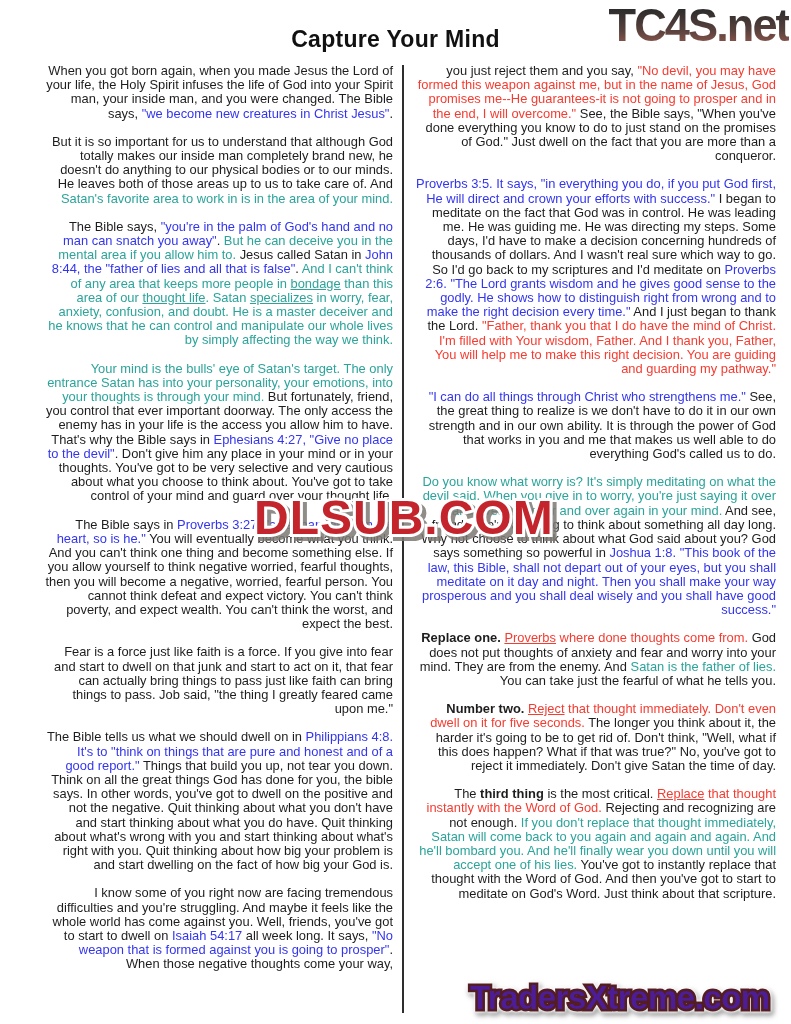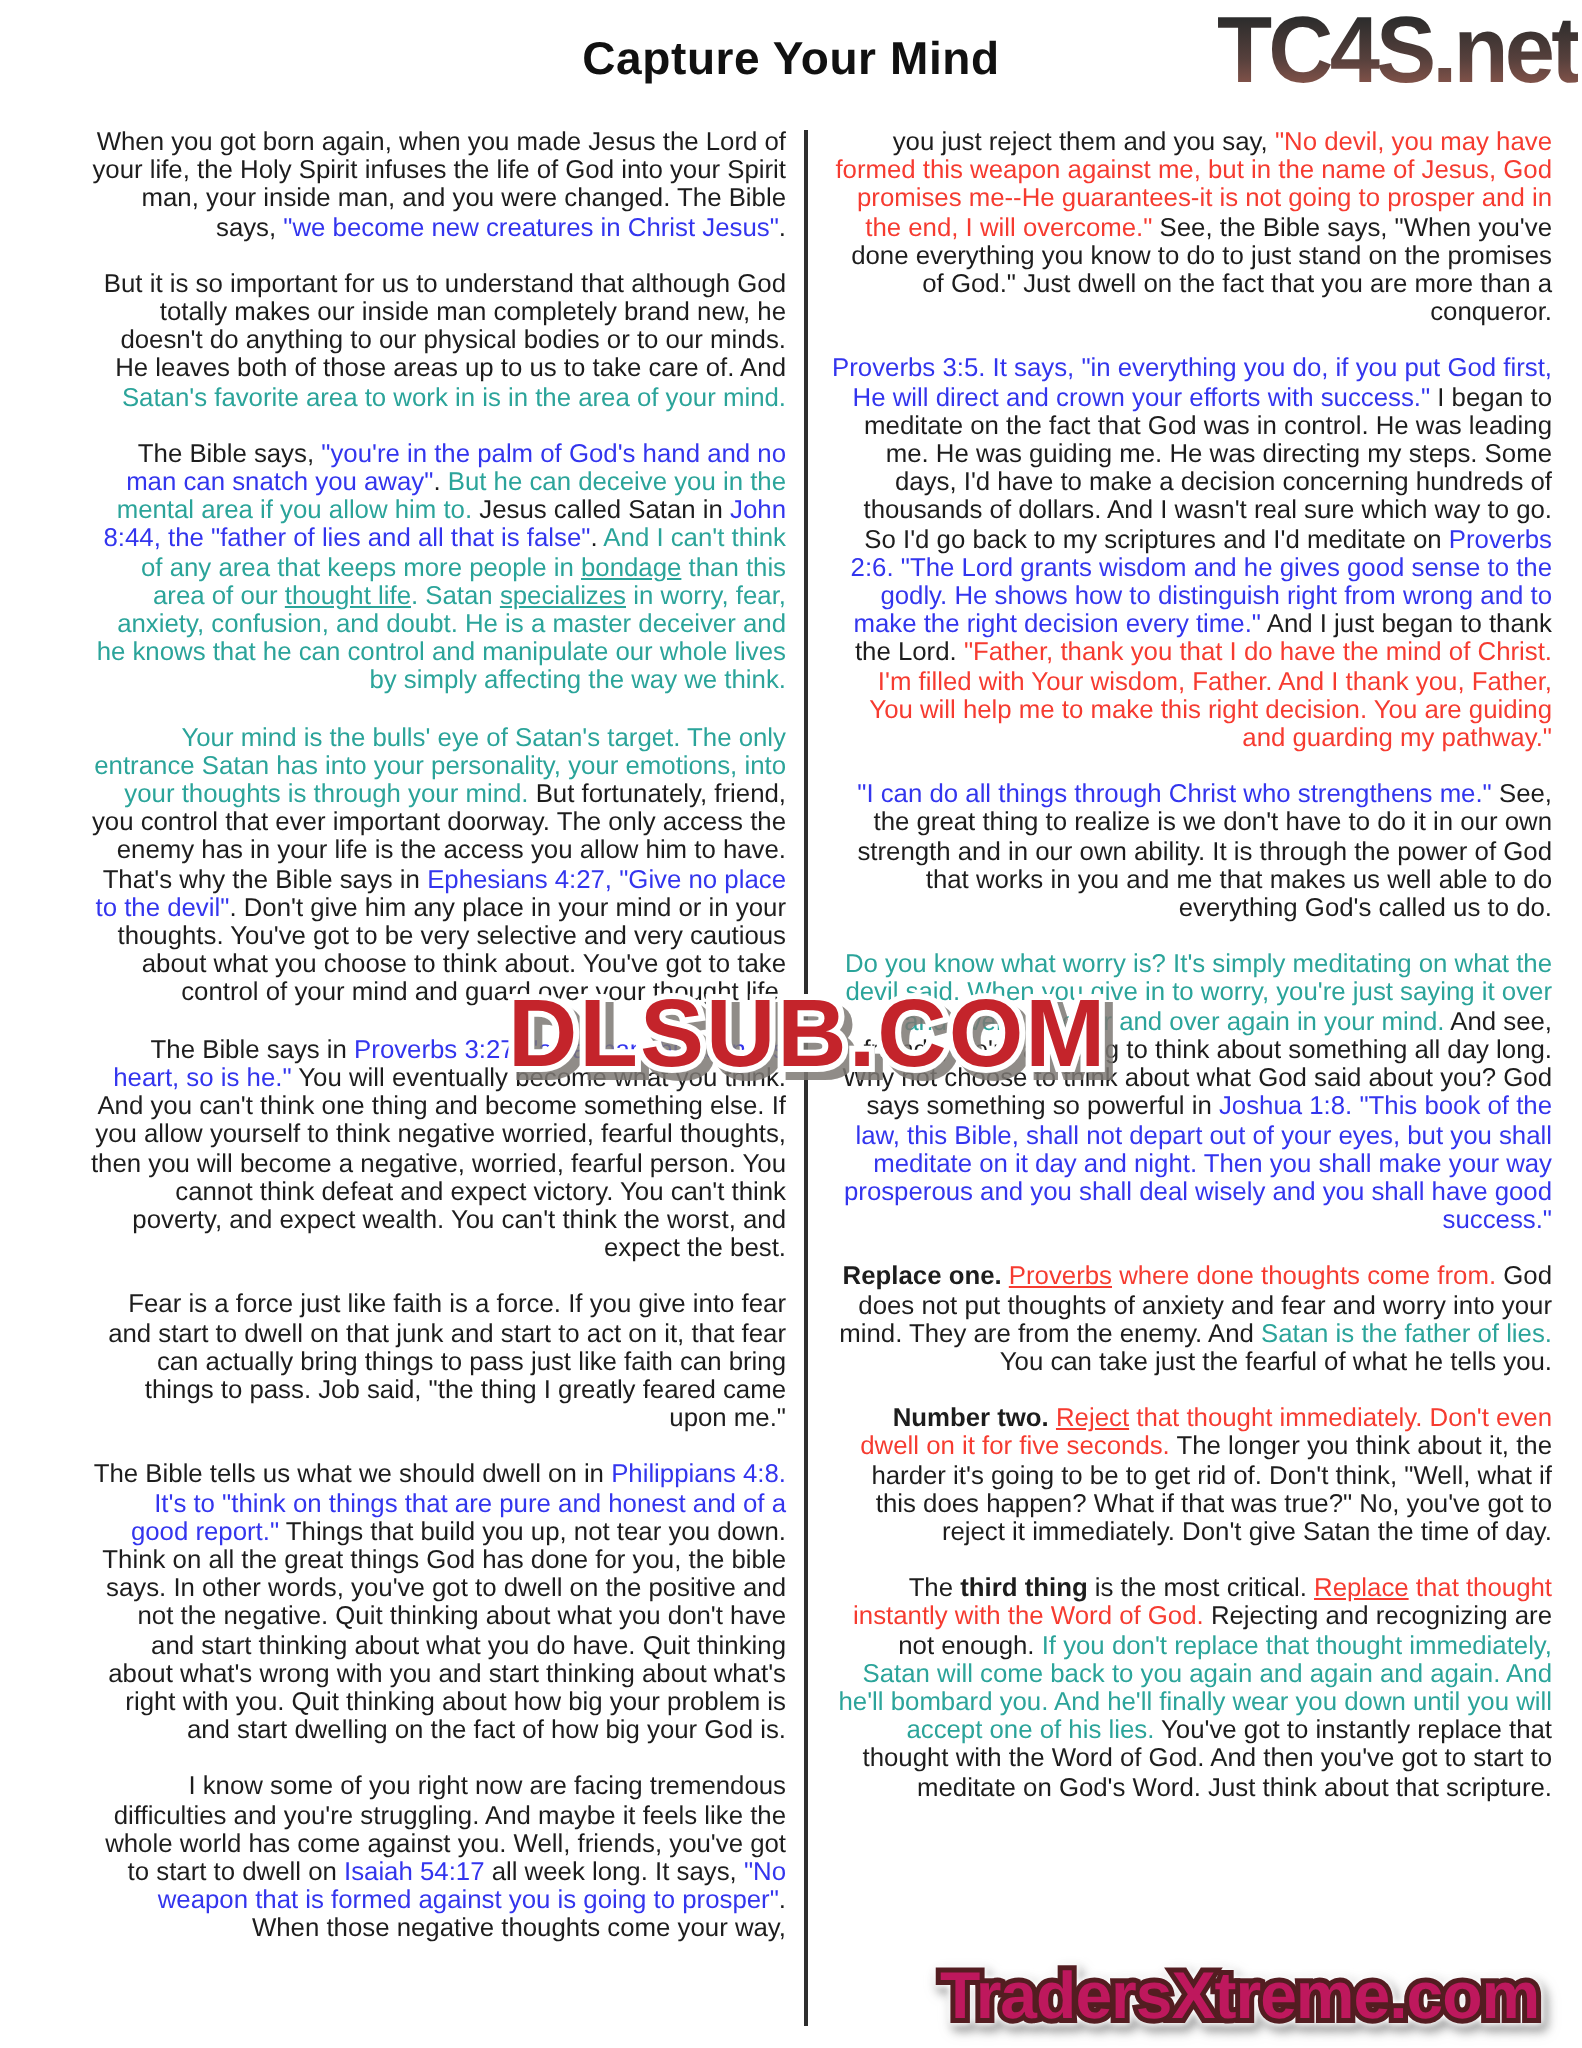--- a/index.html
+++ b/index.html
@@ -3,21 +3,21 @@
 <meta charset="utf-8">
 <style>
   :root{
     --blue:#3335ee; --red:#f63b30; --teal:#2ba49a; --ink:#1d1d1d;
   }
   html,body{margin:0;padding:0;background:#ffffff;}
   body{font-family:"Liberation Sans", sans-serif; color:var(--ink);}
   .page{position:relative;width:791px;height:1024px;background:#fff;overflow:hidden;}
 
   .title{
-    position:absolute;top:16px;left:0;right:0;
+    position:absolute;top:26px;left:0;right:0;
     text-align:center;font-size:23px;font-weight:bold;letter-spacing:.3px;color:#111;
   }
 
   .logo-tc4s{
     position:absolute;top:0px;right:2px;
     font-size:47px;font-weight:bold;letter-spacing:-2px;line-height:1.05;
     background:linear-gradient(180deg,#2c2c2c 18%,#56403c 60%,#9a5d51 100%);
     -webkit-background-clip:text;background-clip:text;color:transparent;
     transform:scaleX(0.96);transform-origin:right top;
   }
@@ -39,21 +39,21 @@
     font-size:48px;letter-spacing:1px;
     color:#c4242b;
     -webkit-text-stroke:6px #ffffff;paint-order:stroke fill;
     text-shadow:none;
     filter:drop-shadow(4px 4px 0px rgba(125,120,115,.85));
     text-align:center;
   }
   .wm-traders{
     left:470px;top:979px;
     font-size:33px;letter-spacing:-0.5px;
-    color:#be185d;
+    color:#4c1d95;
     -webkit-text-stroke:5px #531d21;paint-order:stroke fill;
     filter:drop-shadow(0 0 1.5px #fff) drop-shadow(0 0 1.5px #fff) drop-shadow(2px 3px 2px rgba(130,130,130,.8));
     text-align:right;
   }
 </style>
 </head>
 <body>
 
 <div class="page">
 

